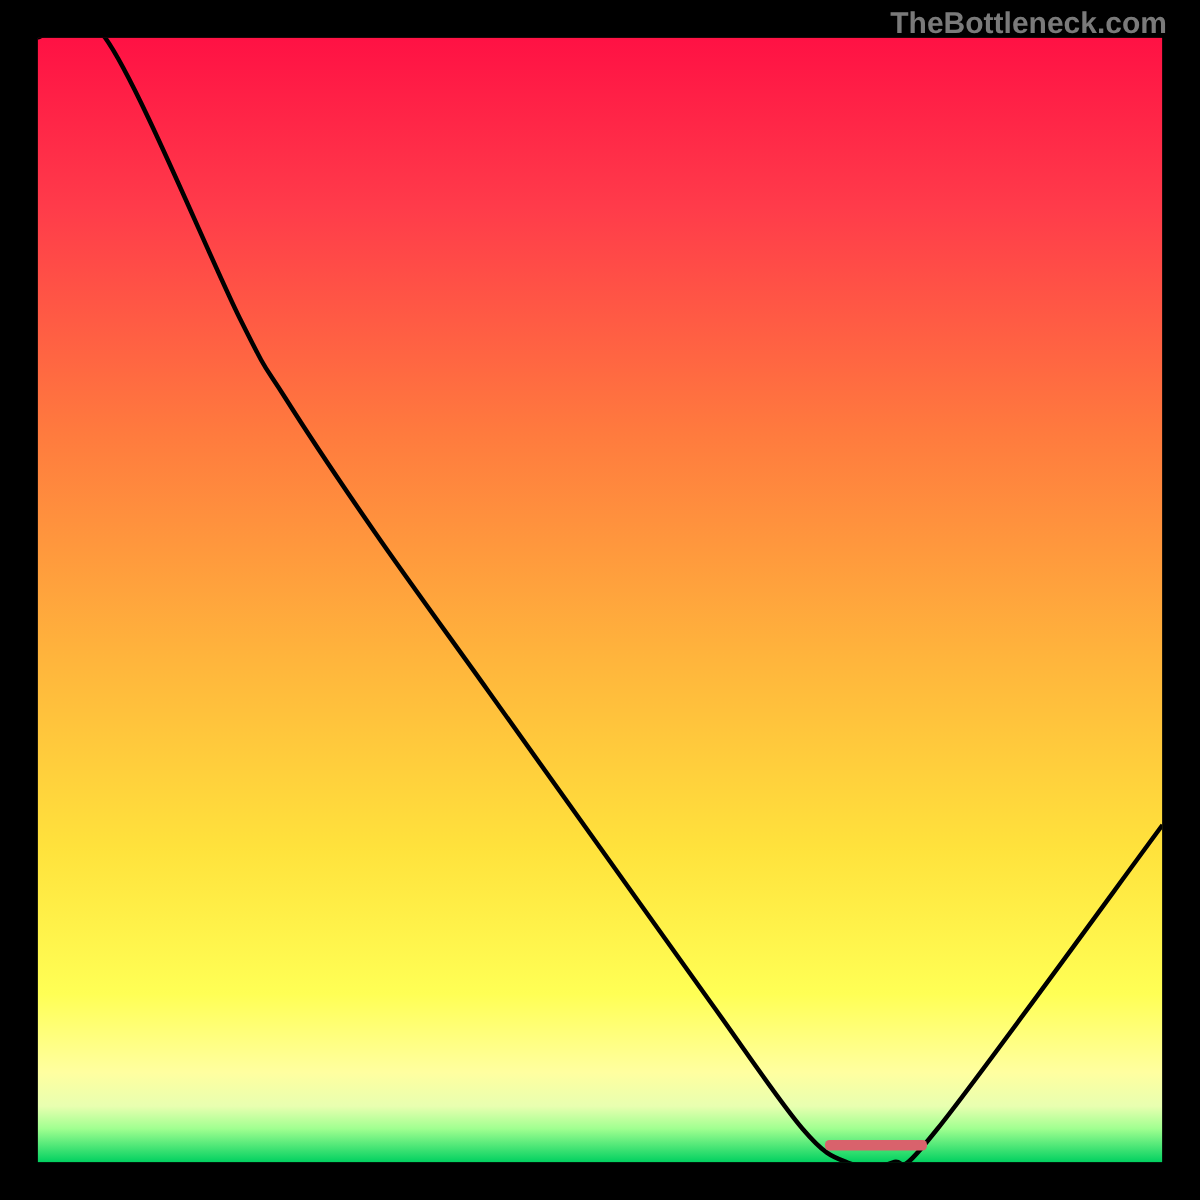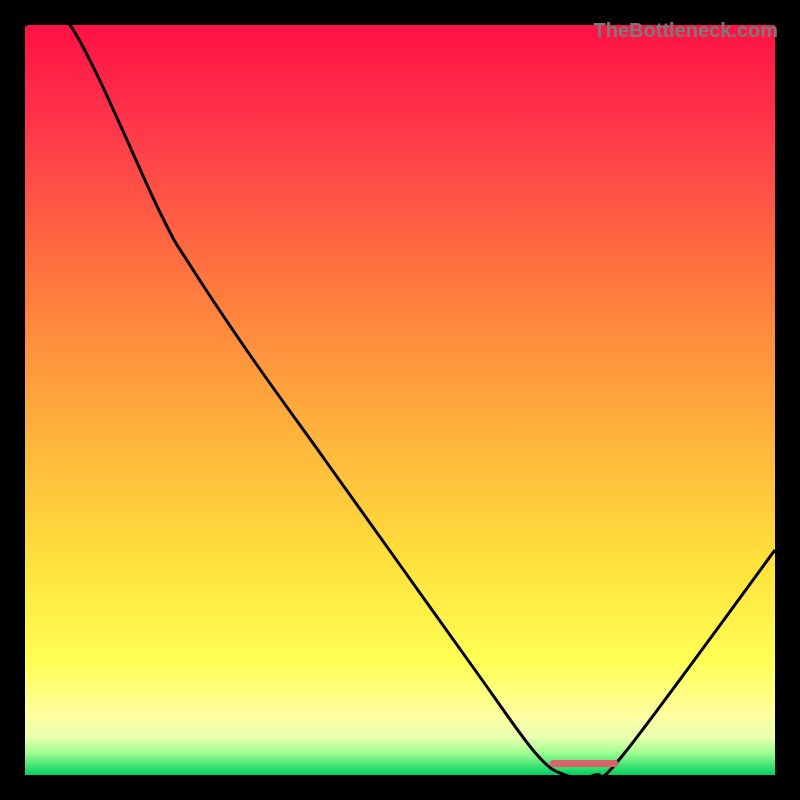--- a/index.html
+++ b/index.html
@@ -6,21 +6,21 @@
     margin: 0;
     padding: 0;
     width: 800px;
     height: 800px;
     background: #000;
     position: relative;
     font-family: Arial, sans-serif;
   }
   .watermark {
     position: absolute;
-    top: 19px;
+    top: 5px;
     right: 22px;
     color: #7a7a7a;
     font-size: 20px;
     font-weight: bold;
     z-index: 10;
   }
   .plot-area {
     position: absolute;
     left: 25px;
     top: 25px;

